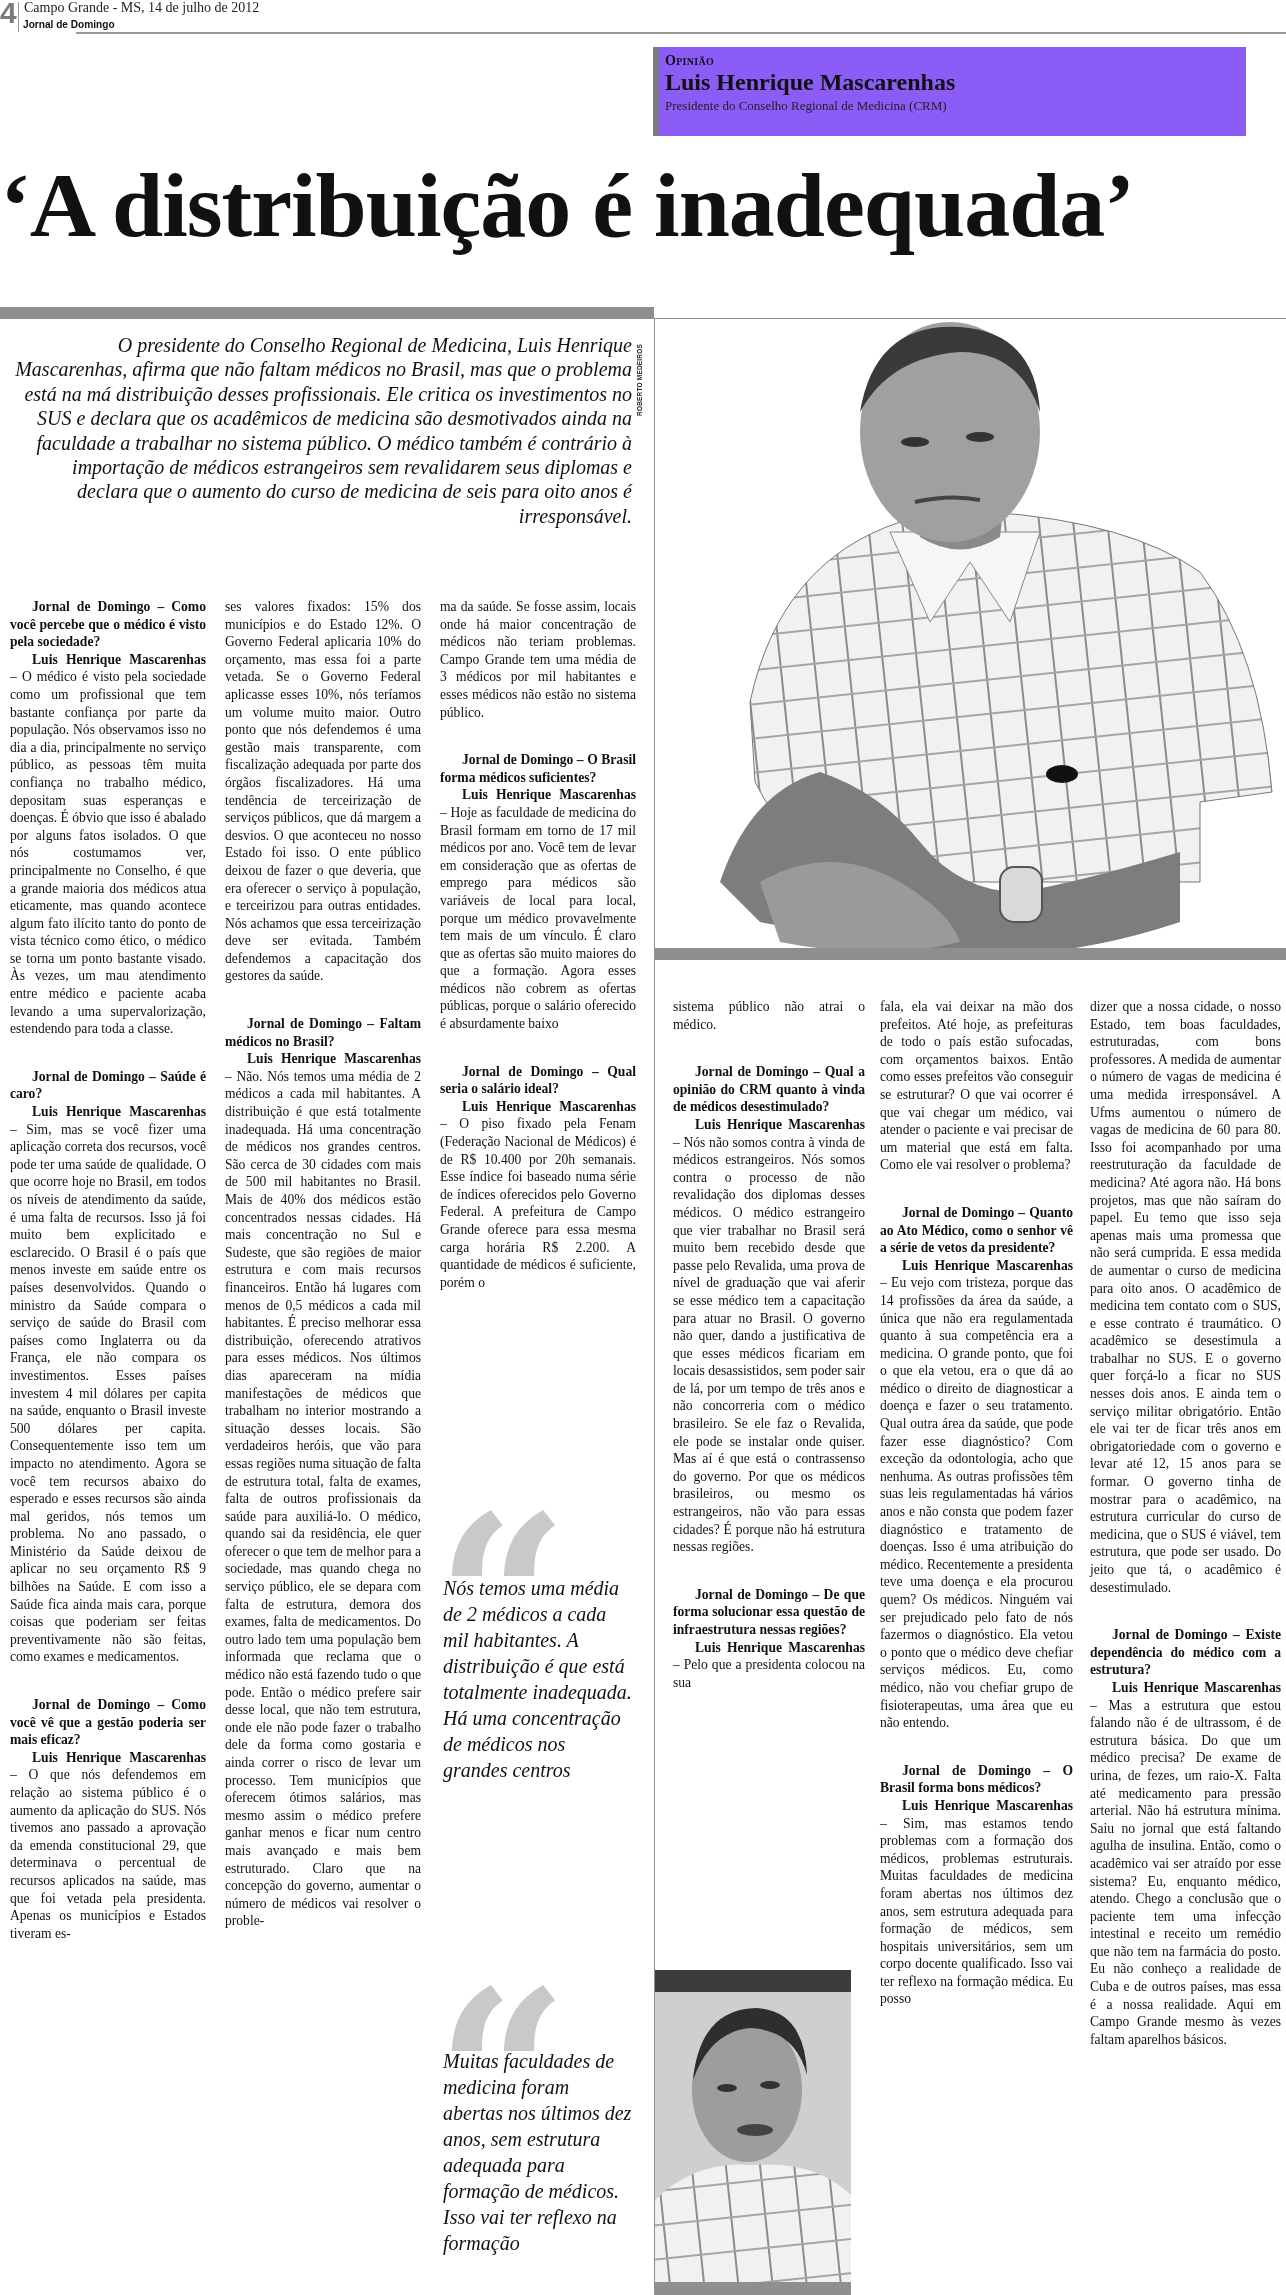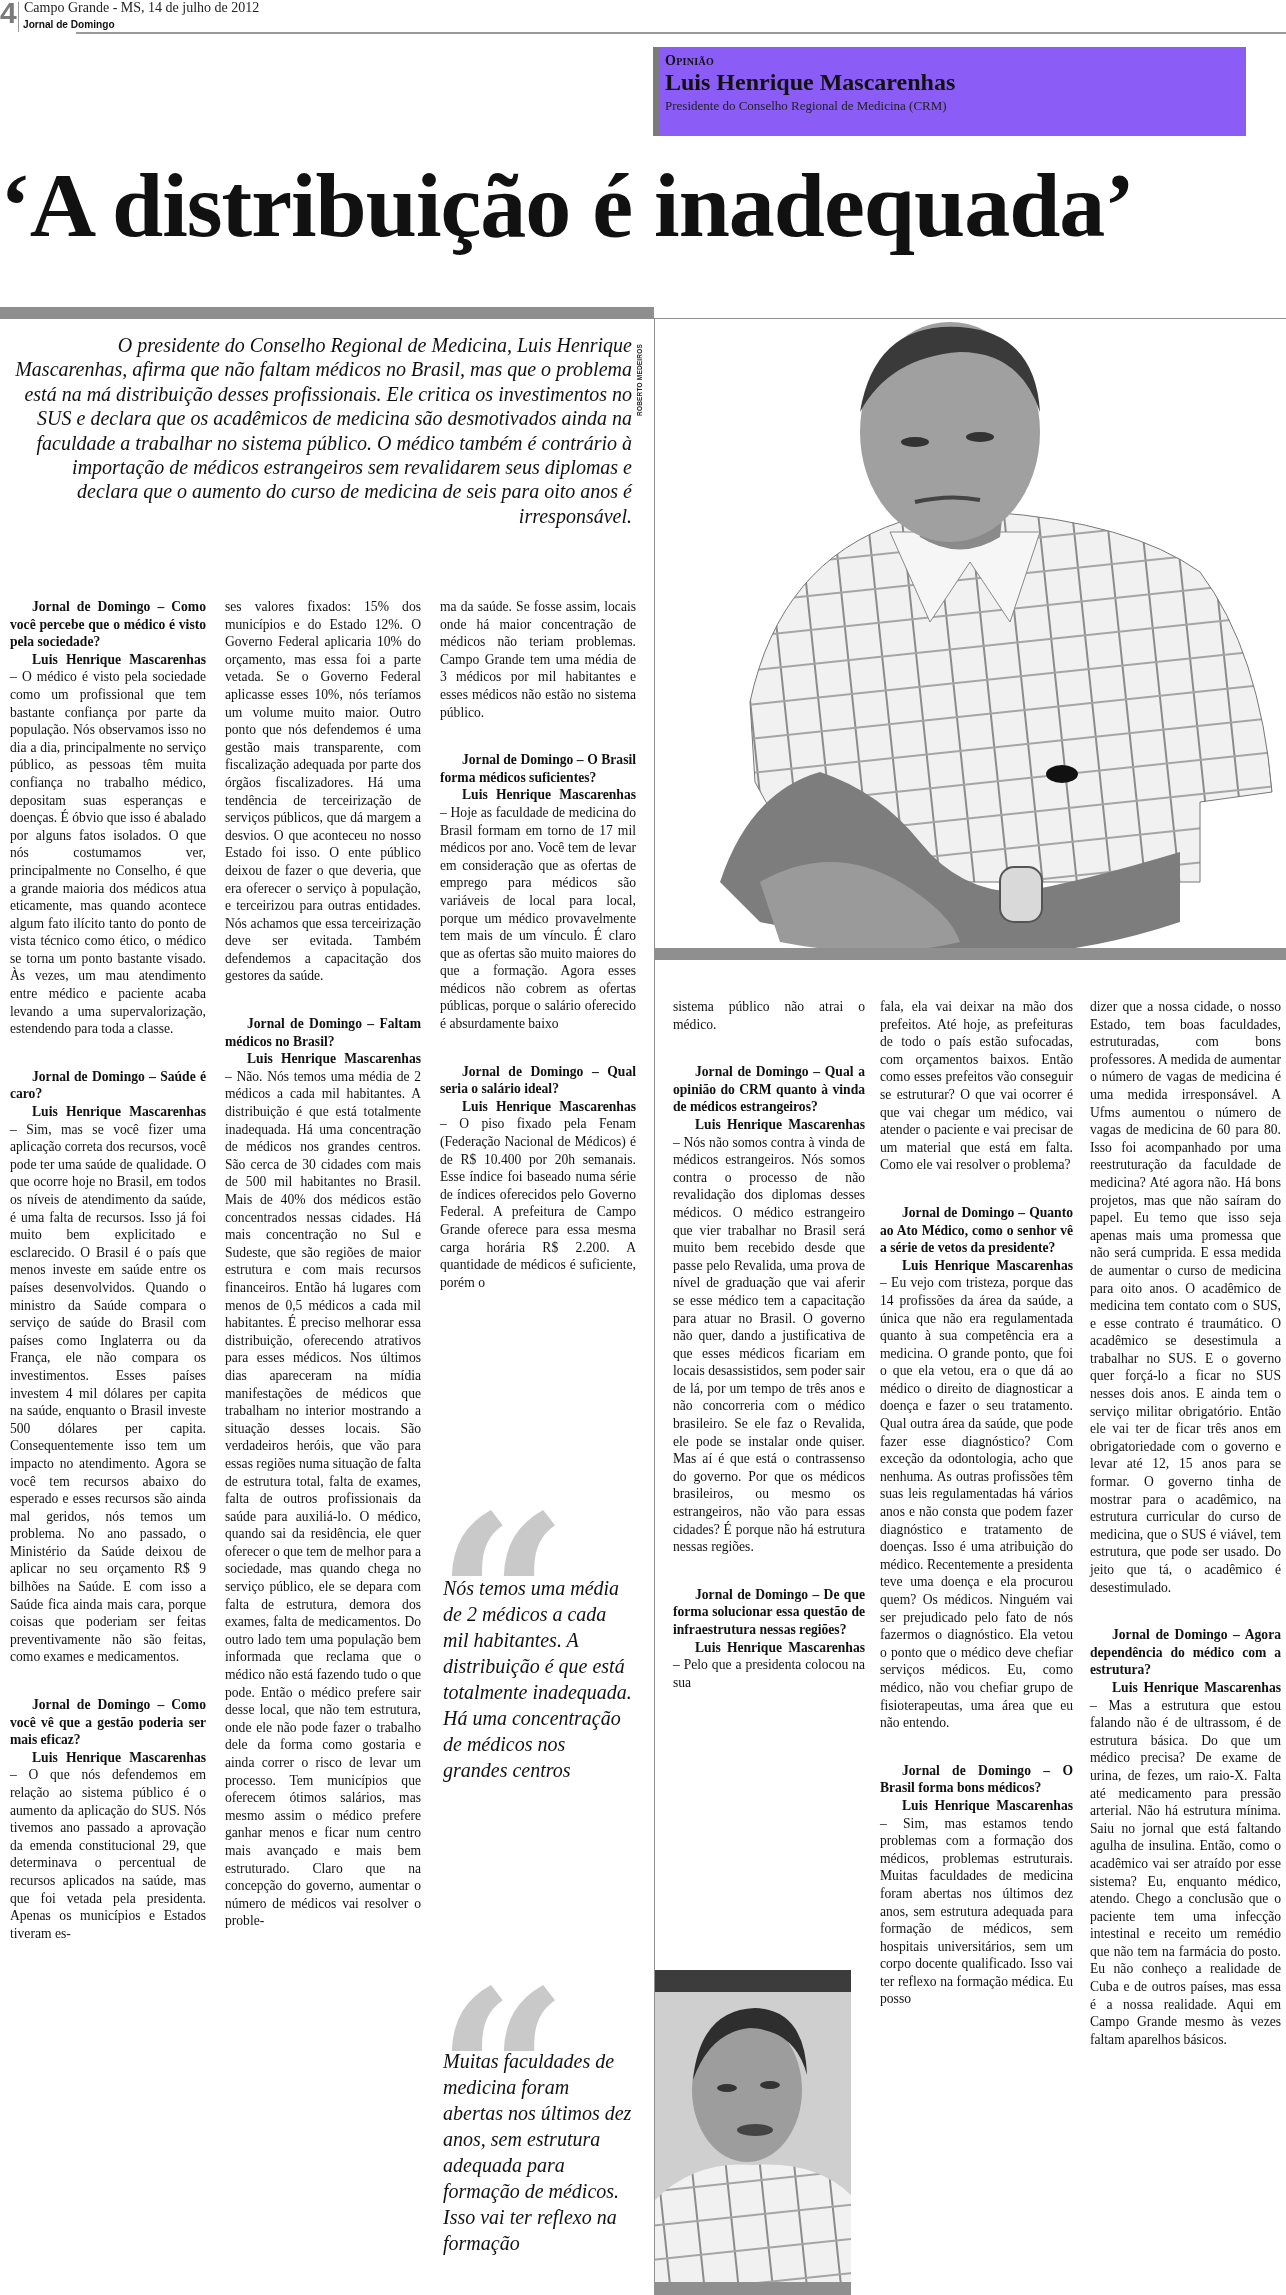--- a/index.html
+++ b/index.html
@@ -127,35 +127,35 @@
   </div>
 <div class="col c3">
     <p class="cont">ma da saúde. Se fosse assim, locais onde há maior concentração de médicos não teriam problemas. Campo Grande tem uma média de 3 médicos por mil habitantes e esses médicos não estão no sistema público.</p>
     <p class="q">Jornal de Domingo – O Brasil forma médicos suficientes?</p>
     <p class="a"><b>Luis Henrique Mascarenhas</b><span> – Hoje as faculdade de medicina do Brasil formam em torno de 17 mil médicos por ano. Você tem de levar em consideração que as ofertas de emprego para médicos são variáveis de local para local, porque um médico provavelmente tem mais de um vínculo. É claro que as ofertas são muito maiores do que a formação. Agora esses médicos não cobrem as ofertas públicas, porque o salário oferecido é absurdamente baixo</span></p>
     <p class="q">Jornal de Domingo – Qual seria o salário ideal?</p>
     <p class="a"><b>Luis Henrique Mascarenhas</b><span> – O piso fixado pela Fenam (Federação Nacional de Médicos) é de R$ 10.400 por 20h semanais. Esse índice foi baseado numa série de índices oferecidos pelo Governo Federal. A prefeitura de Campo Grande oferece para essa mesma carga horária R$ 2.200. A quantidade de médicos é suficiente, porém o</span></p>
   </div>
 <div class="col c4">
     <p class="cont">sistema público não atrai o médico.</p>
-    <p class="q">Jornal de Domingo – Qual a opinião do CRM quanto à vinda de médicos estrangeiros?</p>
+    <p class="q">Jornal de Domingo – Qual a opinião do CRM quanto à vinda de médicos desestimulado?</p>
     <p class="a"><b>Luis Henrique Mascarenhas</b><span> – Nós não somos contra à vinda de médicos estrangeiros. Nós somos contra o processo de não revalidação dos diplomas desses médicos. O médico estrangeiro que vier trabalhar no Brasil será muito bem recebido desde que passe pelo Revalida, uma prova de nível de graduação que vai aferir se esse médico tem a capacitação para atuar no Brasil. O governo não quer, dando a justificativa de que esses médicos ficariam em locais desassistidos, sem poder sair de lá, por um tempo de três anos e não concorreria com o médico brasileiro. Se ele faz o Revalida, ele pode se instalar onde quiser. Mas aí é que está o contrassenso do governo. Por que os médicos brasileiros, ou mesmo os estrangeiros, não vão para essas cidades? É porque não há estrutura nessas regiões.</span></p>
     <p class="q">Jornal de Domingo – De que forma solucionar essa questão de infraestrutura nessas regiões?</p>
     <p class="a"><b>Luis Henrique Mascarenhas</b><span> – Pelo que a presidenta colocou na sua</span></p>
   </div>
 <div class="col c5">
     <p class="cont">fala, ela vai deixar na mão dos prefeitos. Até hoje, as prefeituras de todo o país estão sufocadas, com orçamentos baixos. Então como esses prefeitos vão conseguir se estruturar? O que vai ocorrer é que vai chegar um médico, vai atender o paciente e vai precisar de um material que está em falta. Como ele vai resolver o problema?</p>
     <p class="q">Jornal de Domingo – Quanto ao Ato Médico, como o senhor vê a série de vetos da presidente?</p>
     <p class="a"><b>Luis Henrique Mascarenhas</b><span> – Eu vejo com tristeza, porque das 14 profissões da área da saúde, a única que não era regulamentada quanto à sua competência era a medicina. O grande ponto, que foi o que ela vetou, era o que dá ao médico o direito de diagnosticar a doença e fazer o seu tratamento. Qual outra área da saúde, que pode fazer esse diagnóstico? Com exceção da odontologia, acho que nenhuma. As outras profissões têm suas leis regulamentadas há vários anos e não consta que podem fazer diagnóstico e tratamento de doenças. Isso é uma atribuição do médico. Recentemente a presidenta teve uma doença e ela procurou quem? Os médicos. Ninguém vai ser prejudicado pelo fato de nós fazermos o diagnóstico. Ela vetou o ponto que o médico deve chefiar serviços médicos. Eu, como médico, não vou chefiar grupo de fisioterapeutas, uma área que eu não entendo.</span></p>
     <p class="q">Jornal de Domingo – O Brasil forma bons médicos?</p>
     <p class="a"><b>Luis Henrique Mascarenhas</b><span> – Sim, mas estamos tendo problemas com a formação dos médicos, problemas estruturais. Muitas faculdades de medicina foram abertas nos últimos dez anos, sem estrutura adequada para formação de médicos, sem hospitais universitários, sem um corpo docente qualificado. Isso vai ter reflexo na formação médica. Eu posso</span></p>
   </div>
 <div class="col c6">
     <p class="cont">dizer que a nossa cidade, o nosso Estado, tem boas faculdades, estruturadas, com bons professores. A medida de aumentar o número de vagas de medicina é uma medida irresponsável. A Ufms aumentou o número de vagas de medicina de 60 para 80. Isso foi acompanhado por uma reestruturação da faculdade de medicina? Até agora não. Há bons projetos, mas que não saíram do papel. Eu temo que isso seja apenas mais uma promessa que não será cumprida. E essa medida de aumentar o curso de medicina para oito anos. O acadêmico de medicina tem contato com o SUS, e esse contrato é traumático. O acadêmico se desestimula a trabalhar no SUS. E o governo quer forçá-lo a ficar no SUS nesses dois anos. E ainda tem o serviço militar obrigatório. Então ele vai ter de ficar três anos em obrigatoriedade com o governo e levar até 12, 15 anos para se formar. O governo tinha de mostrar para o acadêmico, na estrutura curricular do curso de medicina, que o SUS é viável, tem estrutura, que pode ser usado. Do jeito que tá, o acadêmico é desestimulado.</p>
-    <p class="q">Jornal de Domingo – Agora dependência do médico com a estrutura?</p>
+    <p class="q">Jornal de Domingo – Existe dependência do médico com a estrutura?</p>
     <p class="a"><b>Luis Henrique Mascarenhas</b><span> – Mas a estrutura que estou falando não é de ultrassom, é de estrutura básica. Do que um médico precisa? De exame de urina, de fezes, um raio-X. Falta até medicamento para pressão arterial. Não há estrutura mínima. Saiu no jornal que está faltando agulha de insulina. Então, como o acadêmico vai ser atraído por esse sistema? Eu, enquanto médico, atendo. Chego a conclusão que o paciente tem uma infecção intestinal e receito um remédio que não tem na farmácia do posto. Eu não conheço a realidade de Cuba e de outros países, mas essa é a nossa realidade. Aqui em Campo Grande mesmo às vezes faltam aparelhos básicos.</span></p>
   </div>
 
 <div class="pullquote pq1">
   <div class="quote-mark">“</div>
   <div class="pq-text">Nós temos uma média de 2 médicos a cada mil habitantes. A distribuição é que está totalmente inadequada. Há uma concentração de médicos nos grandes centros</div>
 </div>
 <div class="pullquote pq2">
   <div class="quote-mark">“</div>
   <div class="pq-text">Muitas faculdades de medicina foram abertas nos últimos dez anos, sem estrutura adequada para formação de médicos. Isso vai ter reflexo na formação</div>

